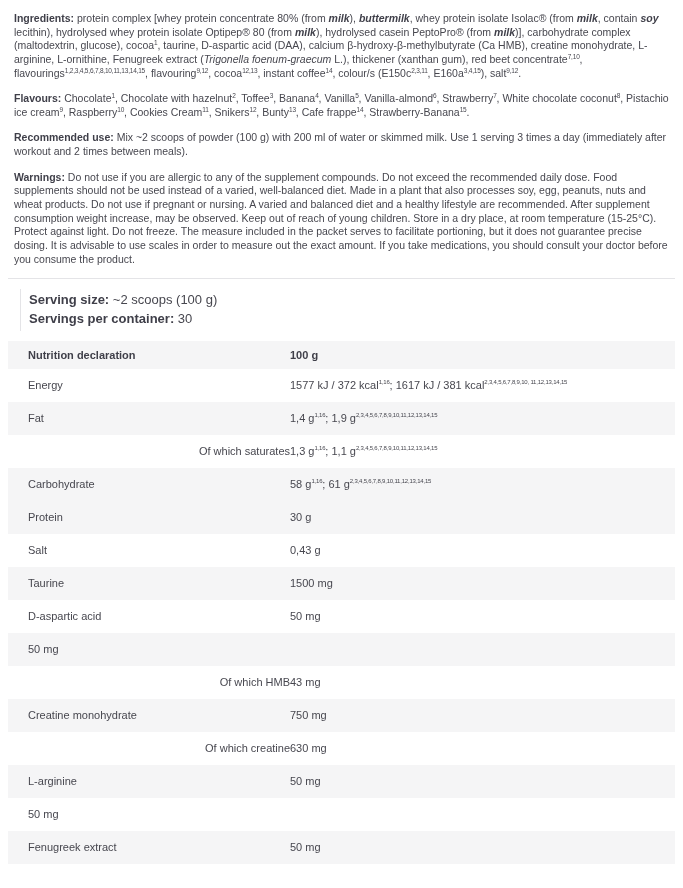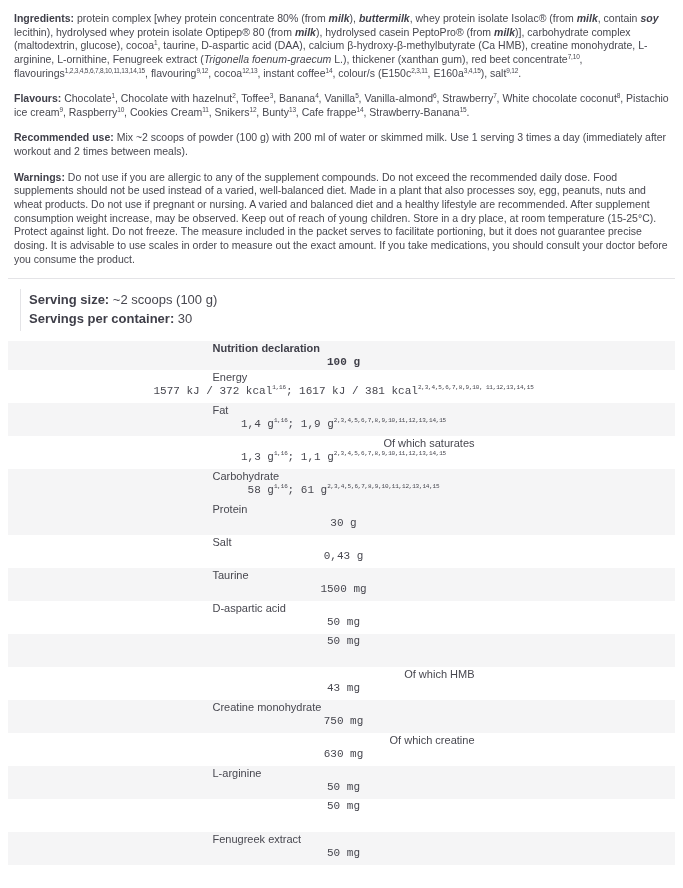--- a/index.html
+++ b/index.html
@@ -16,25 +16,25 @@
   .bi{font-weight:bold;font-style:italic;color:#3f3f49;}
   sup{font-size:6.5px;line-height:0;letter-spacing:-0.2px;}
   hr.divider{border:none;border-top:1px solid #e4e4e7;margin:4px -2px 10px -6px;}
   .serving{
     margin:0 0 10px 6px; padding:2px 0 2px 8px;
     border-left:1px solid #e4e4e7;
     font-size:13px; line-height:1.45;
   }
   .serving .b{font-weight:bold;}
   .ntable{margin:0 -2px 0 -6px; font-size:11px;}
-  .nrow{display:flex; align-items:center; min-height:33px; padding:0 16px 0 20px; box-sizing:border-box;flex-direction:column;}
+  .nrow{display:flex; align-items:center; min-height:33px; padding:0 16px 0 20px; box-sizing:border-box;}
   .nrow.shaded{background:#f5f5f6;}
   .nrow.header{min-height:28px; font-weight:bold; color:#3f3f49;}
   .nrow .c1{width:262px; flex:none;}
-  .nrow .c2{flex:1;font-family:Liberation Mono, monospace;}
+  .nrow .c2{flex:1;}
   .nrow .c1.indent{padding-left:10px; width:252px;text-align:right;}
   .nrow sup{font-size:6px;}
 </style>
 </head>
 <body>
 
 <div class="page">
 
   <section id="paragraphs">
       <p class="para"><span class="b">Ingredients: </span><span>protein complex [whey protein concentrate 80% (from </span><span class="bi">milk</span><span>), </span><span class="bi">buttermilk</span><span>, whey protein isolate Isolac® (from </span><span class="bi">milk</span><span>, contain </span><span class="bi">soy</span><span> lecithin), hydrolysed whey protein isolate Optipep® 80 (from </span><span class="bi">milk</span><span>), hydrolysed casein PeptoPro® (from </span><span class="bi">milk</span><span>)], carbohydrate complex (maltodextrin, glucose), cocoa</span><sup>1</sup><span>, taurine, D-aspartic acid (DAA), calcium β-hydroxy-β-methylbutyrate (Ca HMB), creatine monohydrate, L-arginine, L-ornithine, Fenugreek extract (</span><span class="i">Trigonella foenum-graecum</span><span> L.), thickener (xanthan gum), red beet concentrate</span><sup>7,10</sup><span>, flavourings</span><sup>1,2,3,4,5,6,7,8,10,11,13,14,15</sup><span>, flavouring</span><sup>9,12</sup><span>, cocoa</span><sup>12,13</sup><span>, instant coffee</span><sup>14</sup><span>, colour/s (E150c</span><sup>2,3,11</sup><span>, E160a</span><sup>3,4,15</sup><span>), salt</span><sup>9,12</sup><span>.</span></p>

